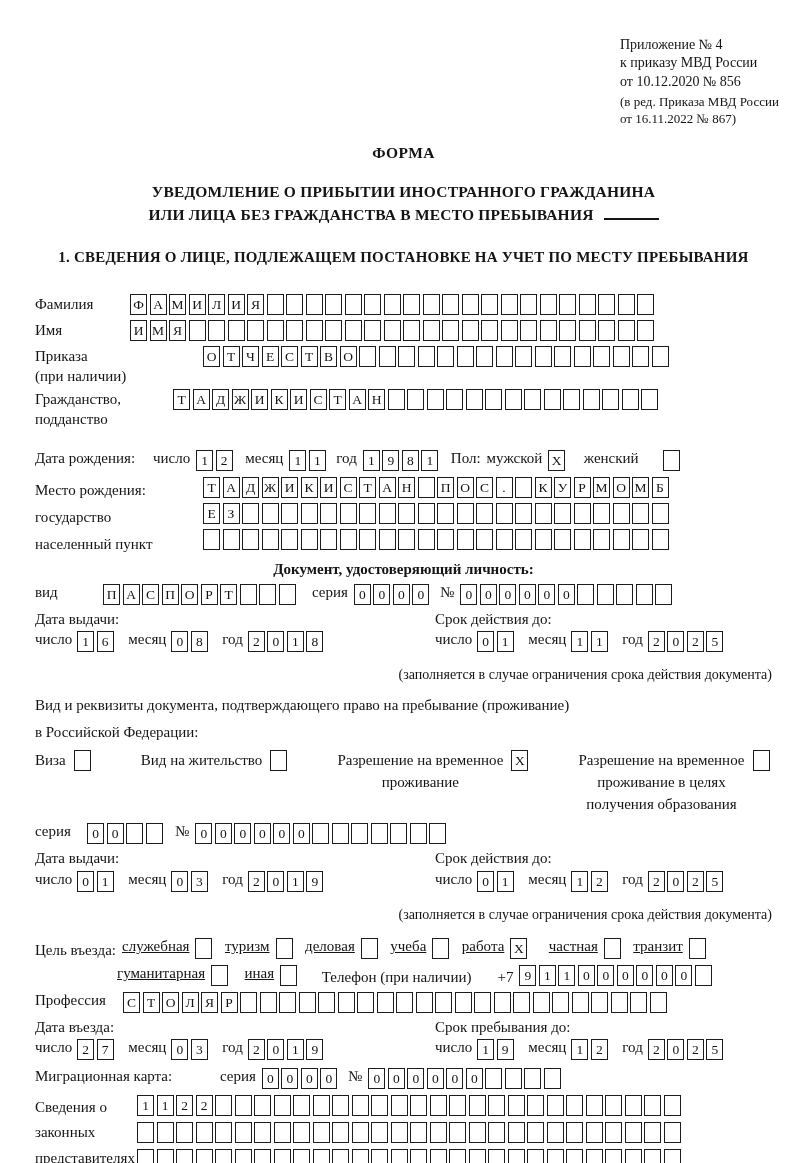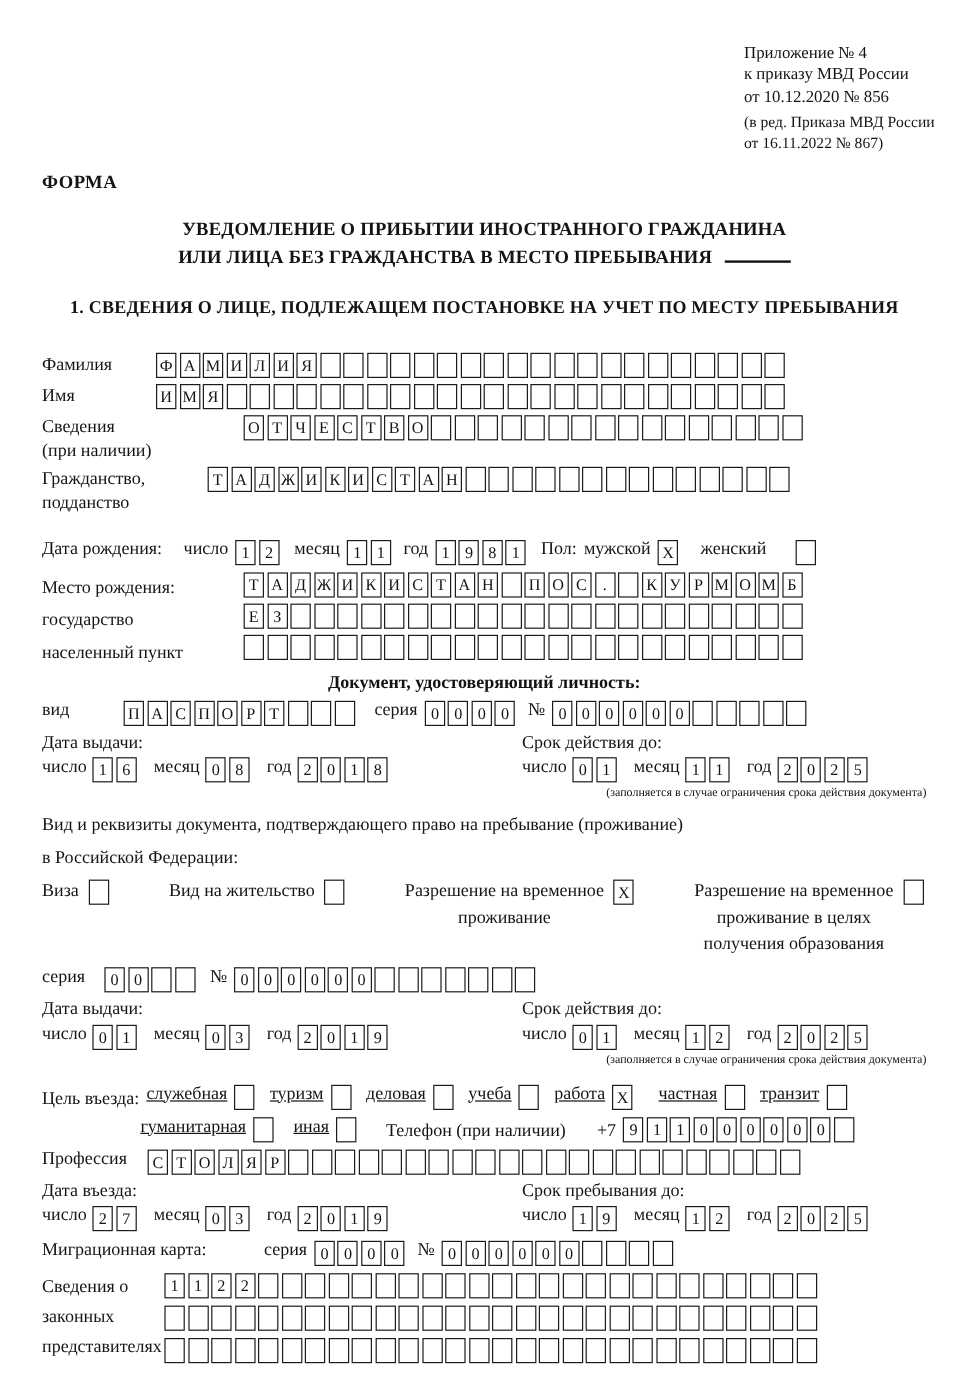--- a/index.html
+++ b/index.html
@@ -8,21 +8,21 @@
     width:800px;height:1163px;overflow:hidden;
     color:#141414;
     font-family:"Liberation Serif","DejaVu Serif",serif;
     font-size:15px;
   }
   .page{padding:36px 28px 0 35px;position:relative;}
 
   
   .ref{margin-left:585px;line-height:1.32;font-size:14px;white-space:nowrap;}
   .ref .sub{font-size:13px;margin-top:3px;line-height:1.3;}
-  .forma{text-align:left;font-weight:bold;font-size:15.5px;margin-top:16px;letter-spacing:.4px;}
+  .forma{text-align:center;font-weight:bold;font-size:15.5px;margin-top:16px;letter-spacing:.4px;}
 
   
   .title{text-align:center;font-weight:bold;font-size:15.5px;line-height:1.5;margin-top:18px;letter-spacing:.2px;}
   .blank{display:inline-block;width:55px;border-bottom:2px solid #141414;height:.9em;margin-left:10px;}
   .sec{ text-align:center;font-weight:bold;font-size:15px;margin-top:22px;letter-spacing:.2px;}
 
   
   .row{display:flex;align-items:flex-start;margin-top:5px;}
   .lab{flex:none;line-height:1.35;}
   .lab2{flex:none;line-height:1.37;}
@@ -37,21 +37,21 @@
   
   .date-pair{display:flex;margin-top:4px;}
   .dgroup{flex:none;}
   .dgroup.left{width:400px;}
   .dgroup.right{width:330px;}
   .dcap{line-height:1.35;}
   .dcap.left-cap{padding-right:70px;}
   .dline{display:flex;align-items:flex-start;margin-top:2px;}
   .dline .w{margin-right:5px;}
   .dline .g{margin-right:12px;}
-  .note{font-size:10px;text-align:right;margin-top:2px;line-height:1.3;}
+  .note{font-size:14px;text-align:right;margin-top:14px;line-height:1.3;}
 
   
   .intro{margin-top:8px;line-height:1.8;}
   .opts{display:flex;justify-content:space-between;margin-top:4px;}
   .opt{display:flex;align-items:flex-start;}
   .opt .olab{line-height:1.45;margin-right:8px;}
   .opt .olab.center{text-align:center;}
 
   
   .purpose{display:flex;align-items:flex-end;margin-top:14px;flex-wrap:nowrap;}
@@ -100,21 +100,21 @@
     <div class="cells"><span class="cell">Ф</span><span class="cell">А</span><span class="cell">М</span><span class="cell">И</span><span class="cell">Л</span><span class="cell">И</span><span class="cell">Я</span><span class="cell"></span><span class="cell"></span><span class="cell"></span><span class="cell"></span><span class="cell"></span><span class="cell"></span><span class="cell"></span><span class="cell"></span><span class="cell"></span><span class="cell"></span><span class="cell"></span><span class="cell"></span><span class="cell"></span><span class="cell"></span><span class="cell"></span><span class="cell"></span><span class="cell"></span><span class="cell"></span><span class="cell"></span><span class="cell"></span></div>
   </div>
 
   <div class="row">
     <div class="lab" style="width:95px">Имя</div>
     <div class="cells"><span class="cell">И</span><span class="cell">М</span><span class="cell">Я</span><span class="cell"></span><span class="cell"></span><span class="cell"></span><span class="cell"></span><span class="cell"></span><span class="cell"></span><span class="cell"></span><span class="cell"></span><span class="cell"></span><span class="cell"></span><span class="cell"></span><span class="cell"></span><span class="cell"></span><span class="cell"></span><span class="cell"></span><span class="cell"></span><span class="cell"></span><span class="cell"></span><span class="cell"></span><span class="cell"></span><span class="cell"></span><span class="cell"></span><span class="cell"></span><span class="cell"></span></div>
   </div>
 
   <div class="row">
     <div class="lab2" style="width:168px">
-      <div>Сведения</div>
+      <div>Приказа</div>
       <div>(при наличии)</div>
     </div>
     <div class="cells"><span class="cell">О</span><span class="cell">Т</span><span class="cell">Ч</span><span class="cell">Е</span><span class="cell">С</span><span class="cell">Т</span><span class="cell">В</span><span class="cell">О</span><span class="cell"></span><span class="cell"></span><span class="cell"></span><span class="cell"></span><span class="cell"></span><span class="cell"></span><span class="cell"></span><span class="cell"></span><span class="cell"></span><span class="cell"></span><span class="cell"></span><span class="cell"></span><span class="cell"></span><span class="cell"></span><span class="cell"></span><span class="cell"></span></div>
   </div>
 
   <div class="row mt2">
     <div class="lab2" style="width:138px">
       <div>Гражданство,</div>
       <div>подданство</div>
     </div>

